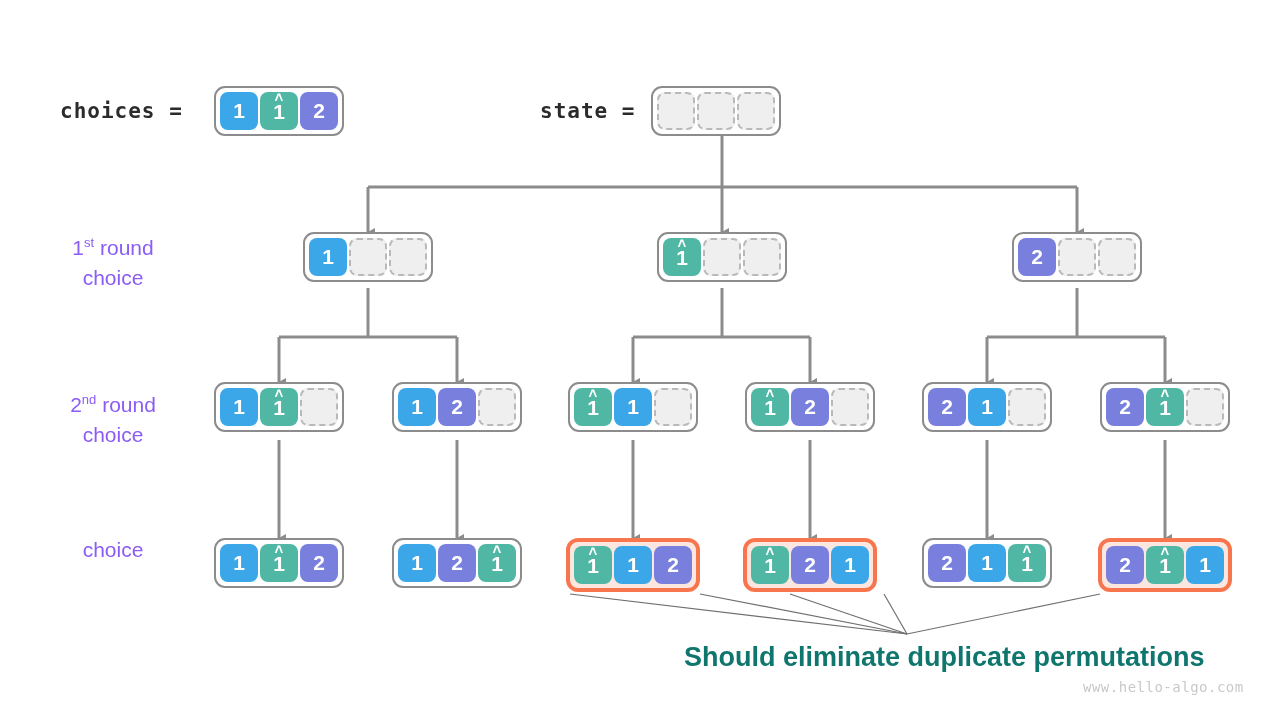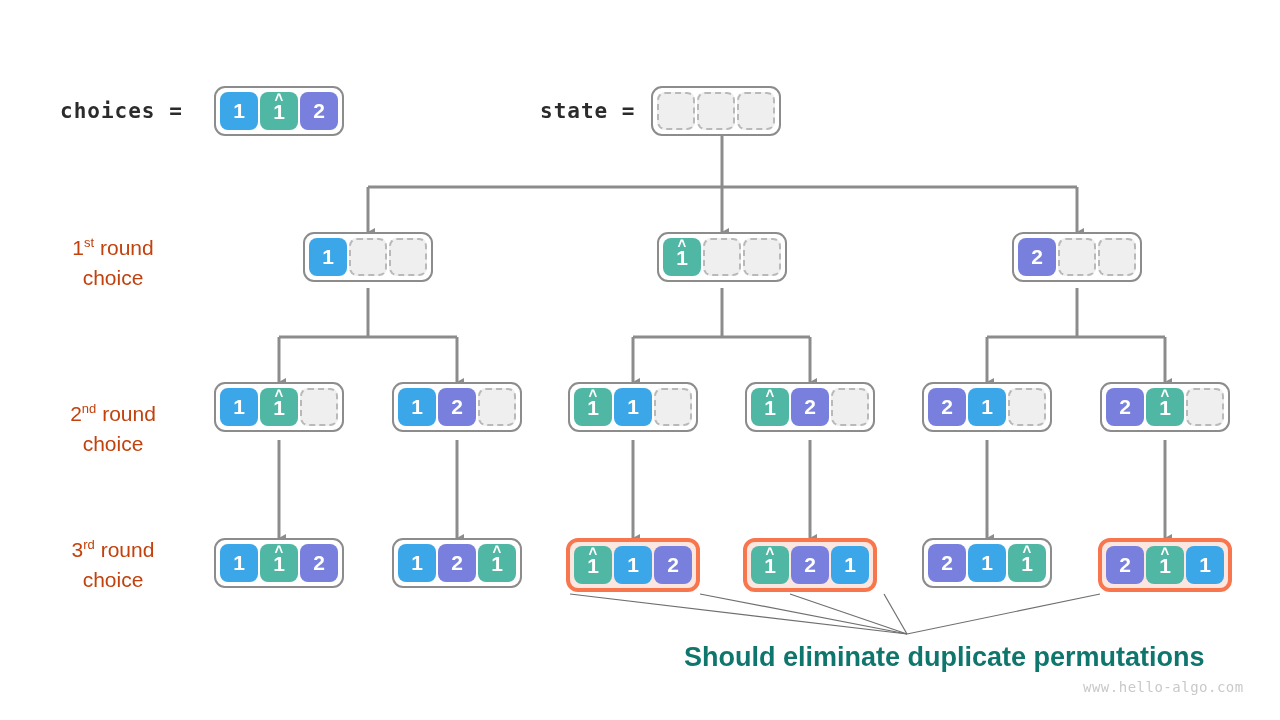--- a/index.html
+++ b/index.html
@@ -15,21 +15,21 @@
   .mono-label{
     position:absolute;
     font-family:"DejaVu Sans Mono","Liberation Mono",monospace;
     font-weight:bold;font-size:21px;color:#2b2b2b;
     letter-spacing:1px;white-space:nowrap;
   }
 
   
   .round-label{
     position:absolute;width:190px;text-align:center;
-    font-size:21px;color:#c2410c;line-height:1.42;
+    font-size:21px;color:#8b5cf6;line-height:1.42;
   }
   .round-label sup{font-size:13px;vertical-align:super;}
 
   
   .arr{
     position:absolute;display:flex;align-items:center;
     border:2.5px solid #8c8c8c;border-radius:11px;
     padding:4px;background:#ffffff;box-sizing:border-box;
     gap:2px;
   }
@@ -141,26 +141,25 @@
   <div class="arr" style="left:651px;top:86px;">
       <div class="cell empty"></div>
       <div class="cell empty"></div>
       <div class="cell empty"></div>
     </div>
 
   <div class="round-label" style="left:18px;top:233px;">
     <div><span>1</span><sup>st</sup> <span>round</span></div>
     <div>choice</div>
   </div>
-  <div class="round-label" style="left:18px;top:399px;">
+  <div class="round-label" style="left:18px;top:390px;">
     <div><span>2</span><sup>nd</sup> <span>round</span></div>
     <div>choice</div>
   </div>
   <div class="round-label" style="left:18px;top:535px;">
-    <div><span>3</span><sup>rd</sup> <span>round</span></div>
     <div>choice</div>
   </div>
 
   <div id="nodes">
       <div class="arr" style="top: 232px; left: 303px;">
         <div class="cell v1">
           <span>1</span>
         </div>
         <div class="cell empty"></div>
         <div class="cell empty"></div>

